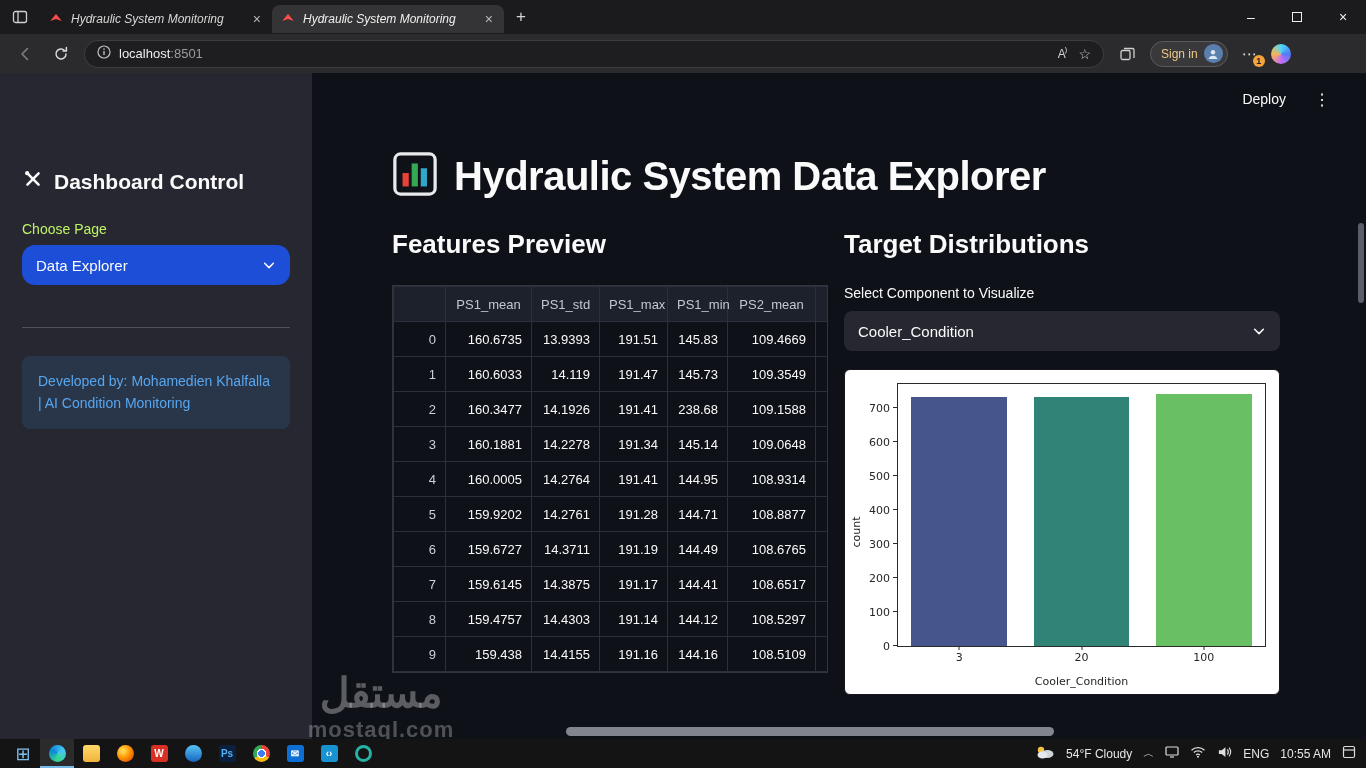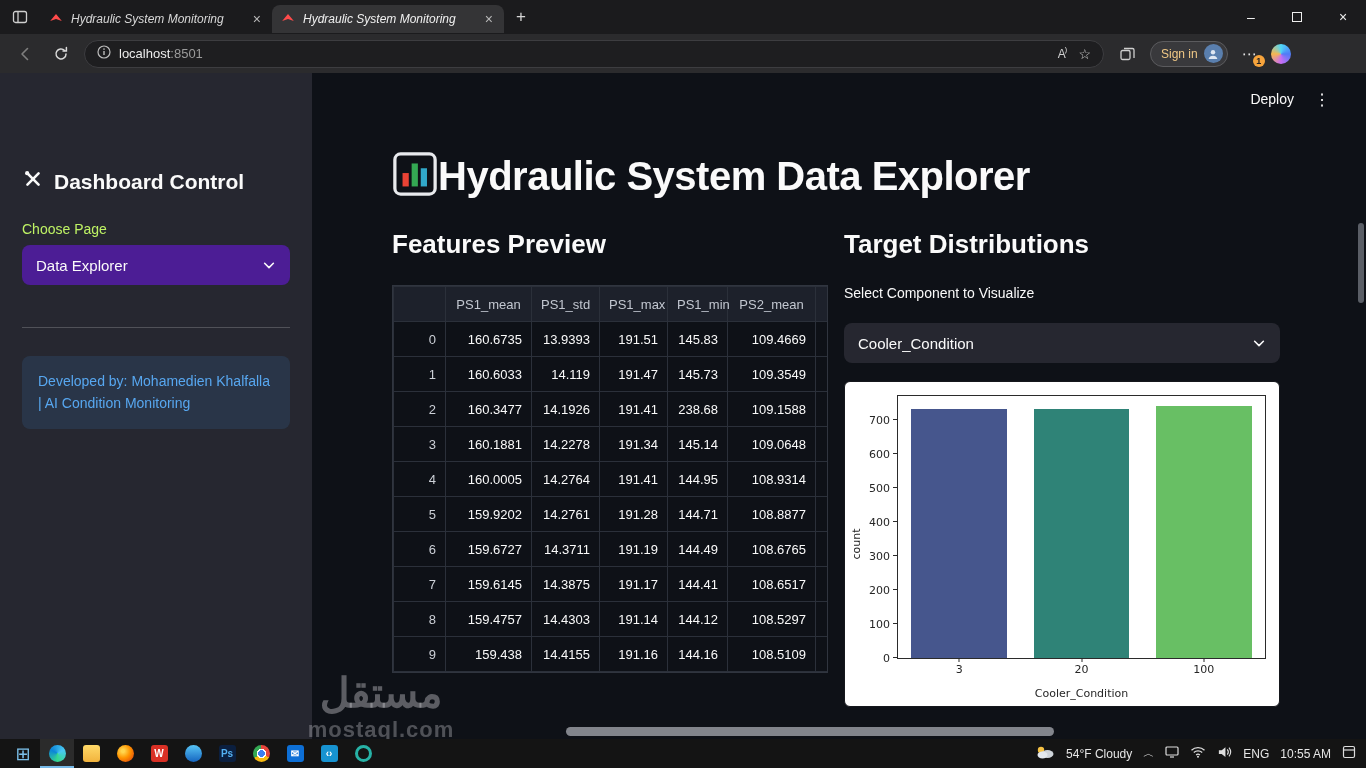--- a/index.html
+++ b/index.html
@@ -45,50 +45,50 @@
              background:conic-gradient(from 0deg,#4fd8f7,#4f7bf7,#c86df5,#f7b64f,#4fd8f7); }
 
   
   .content { flex:1; display:flex; position:relative; background:#0e1117; overflow:hidden; }
 
   .sidebar { width:312px; background:#262730; padding:95px 22px 0; flex:0 0 auto; }
   .sb-title { display:flex; align-items:center; gap:10px; color:#fafafa; font-size:21px; font-weight:700; }
   .sb-label { margin-top:26px; color:#bef264; font-size:14px; }
   .select { margin-top:8px; height:40px; border-radius:8px; display:flex; align-items:center;
             justify-content:space-between; padding:0 14px; color:#fafafa; font-size:15px; cursor:pointer; }
-  .sb-select { background:#4c1d95; }
+  .sb-select { background:#1d4ed8;border-radius:13px; }
   .sidebar hr { border:none; border-top:1px solid rgba(250,250,250,0.2); margin:42px 0 28px; }
   .info-box { background:rgba(61,157,243,0.13); border-radius:8px; padding:15px 16px;
               color:#57a7f0; font-size:14px; line-height:1.55; }
 
   .main { flex:1; padding:14px 36px 0 80px; position:relative; }
-  .deploy-row { display:flex; justify-content:flex-end; align-items:center; gap:20px; height:24px; }
+  .deploy-row { display:flex; justify-content:flex-end; align-items:center; gap:28px; height:24px; }
   .deploy { color:#fafafa; font-size:14px; }
   .kebab { color:#fafafa; font-size:16px; }
-  .app-title { display:flex; align-items:center; margin:40px 0 28px 0; }
+  .app-title { display:flex; align-items:center; gap:16px; margin:40px 0 28px 0; }
   .app-title h1 { color:#fafafa; font-size:40px; font-weight:800; letter-spacing:-0.5px; }
   .cols { display:flex; gap:16px; }
   .col { width:436px; }
   .col h2 { color:#fafafa; font-size:26px; font-weight:700; margin-bottom:24px; height:32px; }
 
   .table-wrap { width:436px; overflow:hidden; border:1px solid #30353f; }
   table { border-collapse:collapse; table-layout:fixed; width:482px; font-size:13px; color:#fafafa; }
   th, td { border:1px solid #2b303a; height:35px; padding:0 9px; white-space:nowrap; }
   th { background:#1d212b; color:#c2c7d0; font-weight:500; text-align:center; }
   td { text-align:right; }
   td.idx { color:#ccd0d7; }
   th:nth-child(1), td:nth-child(1) { width:52px; }
   th:nth-child(2), td:nth-child(2) { width:86px; }
   th:nth-child(3), td:nth-child(3) { width:68px; }
   th:nth-child(4), td:nth-child(4) { width:68px; }
   th:nth-child(5), td:nth-child(5) { width:60px; }
   th:nth-child(6), td:nth-child(6) { width:88px; }
   th:nth-child(7), td:nth-child(7) { width:60px; }
 
-  .sel-label { color:#fafafa; font-size:14px; margin-bottom:20px; height:18px; }
+  .sel-label { color:#fafafa; font-size:14px; margin-bottom:8px; height:18px; }
   .main-select { background:#262730; margin-bottom:18px; }
 
   .chart-card { width:436px; height:326px; background:#fff; border:1px solid #15171c; border-radius:6px;
                 position:relative; font-family:"DejaVu Sans", sans-serif; }
   .plot { position:absolute; left:52px; right:13px; top:13px; bottom:47px; border:1px solid #2b2b2b; }
   .ytick-label { position:absolute; left:-44px; width:36px; text-align:right; font-size:11px;
                  color:#262626; transform:translateY(50%); line-height:1; }
   .ytick-mark { position:absolute; left:-5px; width:5px; height:1px; background:#2b2b2b; }
   .bar { position:absolute; bottom:0; }
   .xtick-label { position:absolute; top:100%; margin-top:5px; transform:translateX(-50%);

